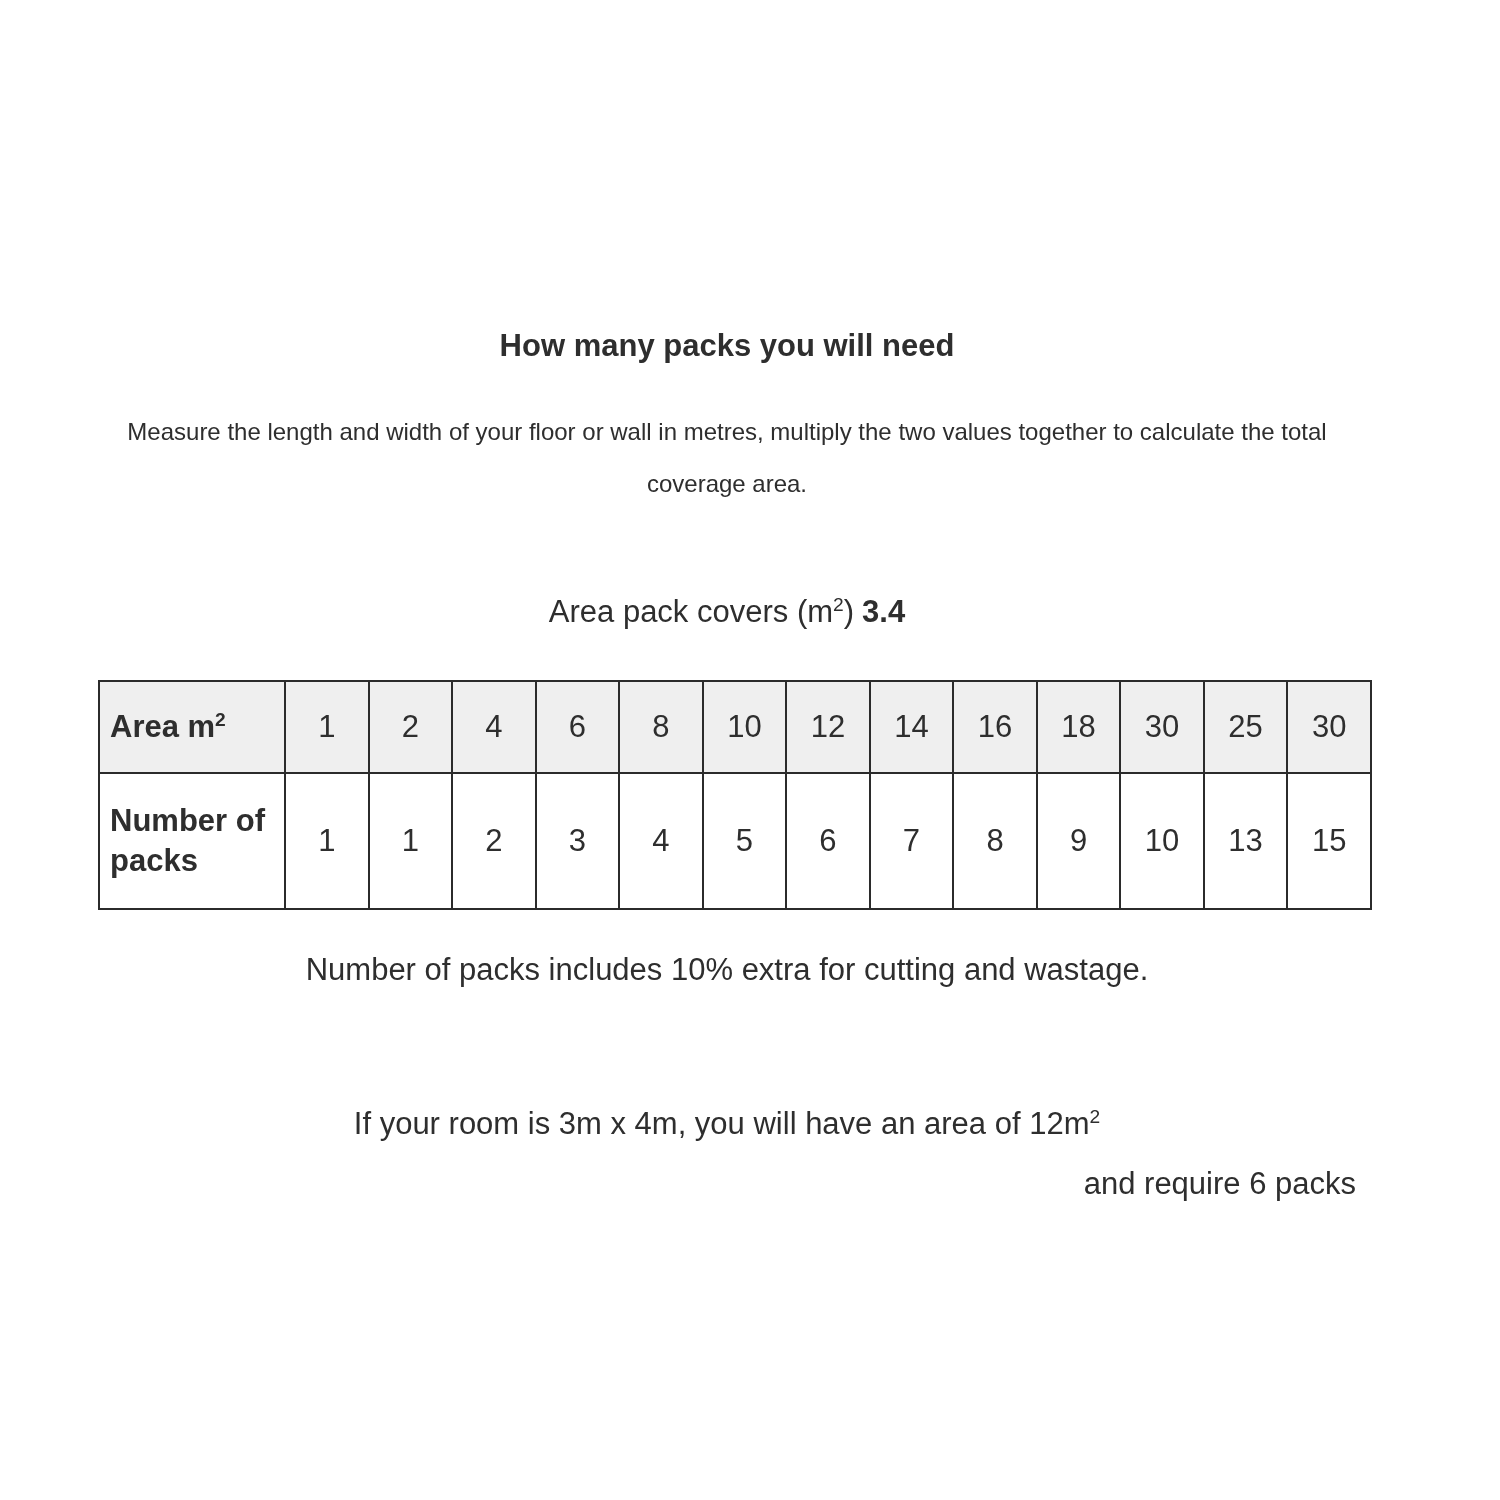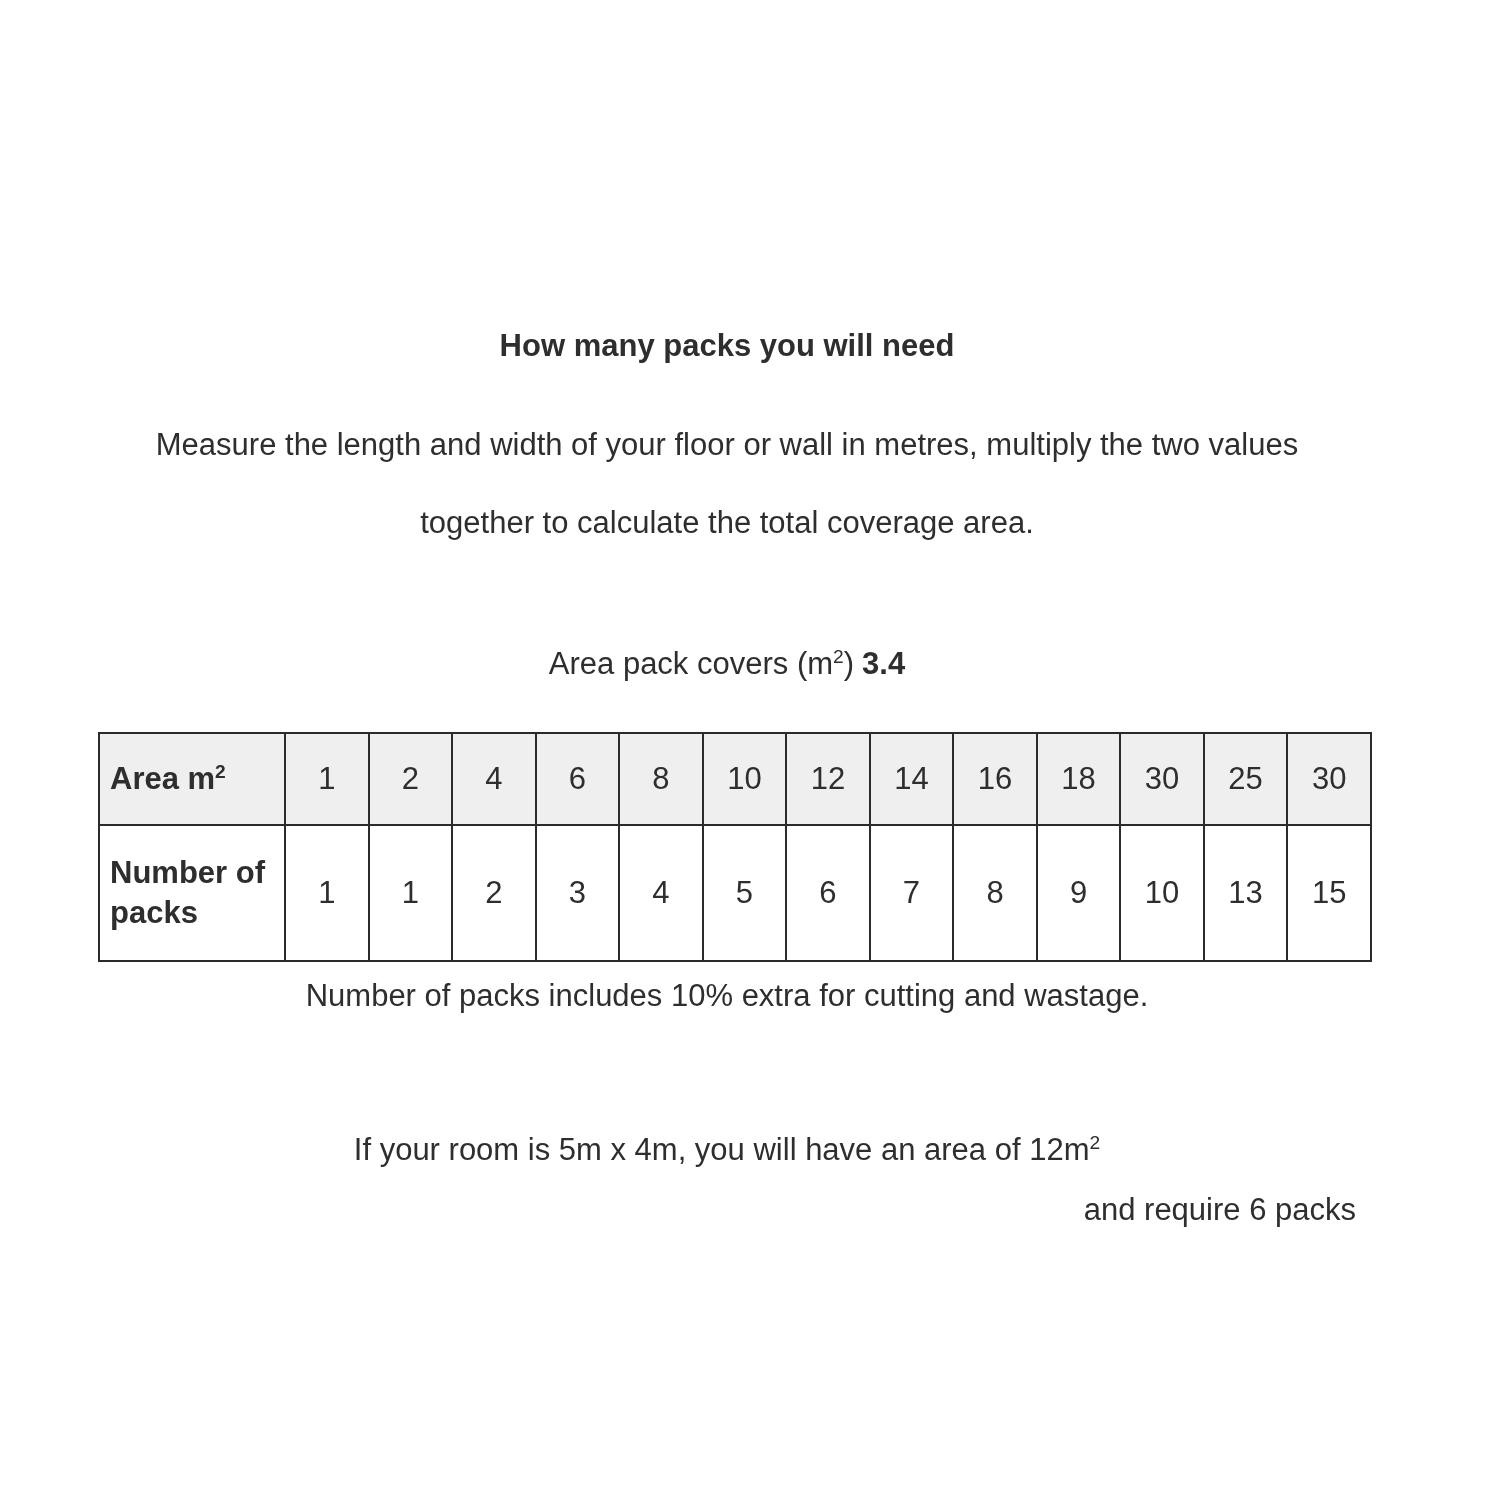--- a/index.html
+++ b/index.html
@@ -21,22 +21,22 @@
   }
   .doc-title {
     margin: 16px;
     font-size: 31px;
     font-weight: bold;
     text-align: center;
   }
   .intro-text {
     margin: 42px auto 0 auto;
     max-width: 1240px;
-    font-size: 31px;
-    line-height: 78px;
+    font-size: 24px;
+    line-height: 52px;
     text-align: center;
   }
   .coverage-line {
     margin-top: 84px;
     font-size: 31px;
     text-align: center;
   }
   .coverage-line .value {
     font-weight: bold;
     margin-left: 8px;
@@ -67,21 +67,21 @@
   .packs-table tr.body-row { height: 136px; margin-left: 40px; }
   .packs-table th.row-label {
     text-align: left;
     padding-left: 10px;
     padding-right: 6px;
     font-weight: bold;
     line-height: 40px;
   }
   .packs-table td { font-weight: normal; }
   .note-text {
-    margin-top: 16px;
+    margin-top: 42px;
     font-size: 31px;
     text-align: center;
   }
   .example-block {
     margin-top: 118px;
     text-align: center;
   }
   .example-heading {
     margin: 0;
     font-size: 30px;
@@ -160,18 +160,18 @@
         <td>13</td>
         <td>15</td>
       </tr>
     </tbody>
   </table>
 
   <p class="note-text">Number of packs includes 10% extra for cutting and wastage.</p>
 
   <div class="example-block">
     <div class="example-line1">
-      <span>If your room is 5m x 4m, you will have an area of 12m</span><sup>2</sup>
+      <span>If your room is 3m x 4m, you will have an area of 12m</span><sup>2</sup>
     </div>
     <div class="example-line2">and require 6 packs</div>
   </div>
 
 </div>
 
 </body></html>

